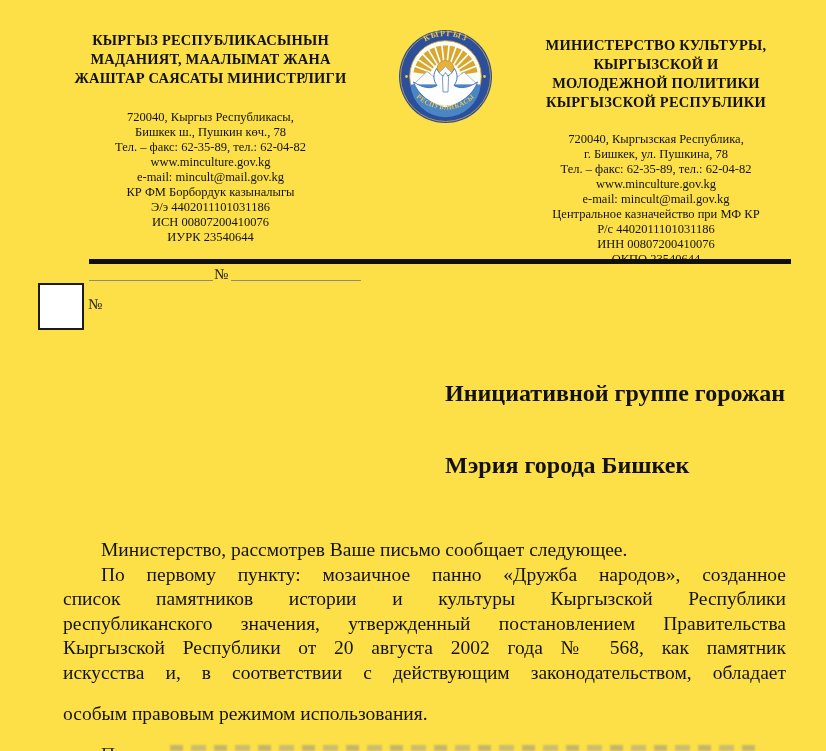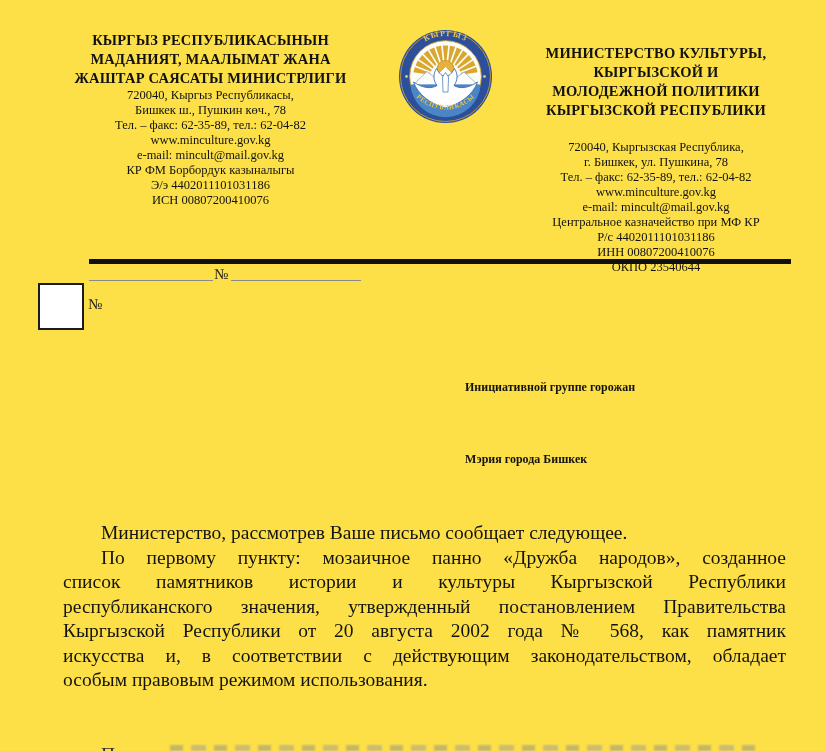--- a/index.html
+++ b/index.html
@@ -4,45 +4,45 @@
 <style>
   html,body { margin:0; padding:0; background:#e8e8e8; }
   .page {
     position:relative; width:826px; height:751px; margin:0 auto;
     background:#fde047; overflow:hidden;
     font-family:"Liberation Serif","DejaVu Serif",serif; color:#121212;
   }
   
   .hdr-block { position:absolute; text-align:center; }
   .hdr-left  { left:28px;  top:31px; width:365px; }
-  .hdr-right { left:500px; top:44px; width:312px; }
+  .hdr-right { left:500px; top:36px; width:312px; }
   .hdr-title { font-weight:bold; font-size:14.5px; line-height:19px; letter-spacing:.2px; }
   .hdr-addr  { font-size:12.5px; line-height:15px; }
-  .hdr-left  .hdr-addr { }
+  .hdr-left  .hdr-addr { margin-top:22px; }
   .hdr-right .hdr-addr { margin-top:20px; }
   .emblem { position:absolute; left:398px; top:29px; width:95px; height:95px; }
   
   .rule { position:absolute; left:89px; top:259px; width:702px; height:5px; background:#101010; }
   .ref-line { position:absolute; top:280px; border-top:1px solid #8a8a8a; height:0; }
   .ref-line.a { left:89px;  width:124px; }
   .ref-line.b { left:231px; width:130px; }
   .numsign { position:absolute; font-size:15px; color:#1a1a1a; }
   .numsign.top { left:214px; top:266px; }
   .numsign.box { left:88px;  top:296px; }
   .stamp-box { position:absolute; left:38px; top:283px; width:42px; height:43px;
                border:2px solid #1c1c1c; background:#fff; }
   
-  .addressee { position:absolute; left:465px; font-size:12px; font-weight:bold; white-space:nowrap; }
+  .addressee { position:absolute; left:445px; font-size:24px; font-weight:bold; white-space:nowrap; }
   .addressee.l1 { top:380px; }
   .addressee.l2 { top:452px; }
   
   .body { position:absolute; left:63px; top:521px; width:723px; font-size:19.5px; color:#131313; }
   .bline { height:24.55px; line-height:24.55px; white-space:nowrap;
            text-align:justify; text-align-last:justify; }
-  .bline.noj { text-align:left; text-align-last:left; }
+  .bline.noj { text-align:left; text-align-last:left;margin-top:17px; }
   .bline.ind { text-indent:38px; }
   
   .clipped-line { position:absolute; left:63px; top:744px; width:723px;
                   font-size:19.5px; line-height:22px; text-indent:38px; color:#2f2f2f; }
   .blur-strip { position:absolute; left:170px; top:745px; width:592px; height:6px;
                 background:repeating-linear-gradient(90deg,#8d8d8d 0 13px,transparent 13px 21px,
                            #9a9a9a 21px 36px, transparent 36px 44px);
                 filter:blur(.8px); opacity:.5; }
 </style>
 </head>
@@ -58,20 +58,21 @@
     </div>
     <div class="hdr-addr">
       <div>720040, Кыргыз Республикасы,</div>
       <div>Бишкек ш., Пушкин көч., 78</div>
       <div>Тел. – факс: 62-35-89, тел.: 62-04-82</div>
       <div>www.minculture.gov.kg</div>
       <div>e-mail: mincult@mail.gov.kg</div>
       <div>КР ФМ Борбордук казыналыгы</div>
       <div>Э/э 4402011101031186</div>
       <div>ИСН 00807200410076</div>
+      <div>ИУРК 23540644</div>
     </div>
   </div>
 
   <div class="emblem">
     <svg width="95" height="95" viewBox="0 0 95 95" aria-hidden="true">
       <circle cx="47.5" cy="47.5" r="46.5" fill="#2b4f9b"></circle>
       <circle cx="47.5" cy="47.5" r="45" fill="none" stroke="#d9a62e" stroke-width="0.8"></circle>
       <circle cx="47.5" cy="47.5" r="35.8" fill="#fdfdf8" stroke="#d9a62e" stroke-width="0.9"></circle>
 
       <g fill="#d9a62e">

